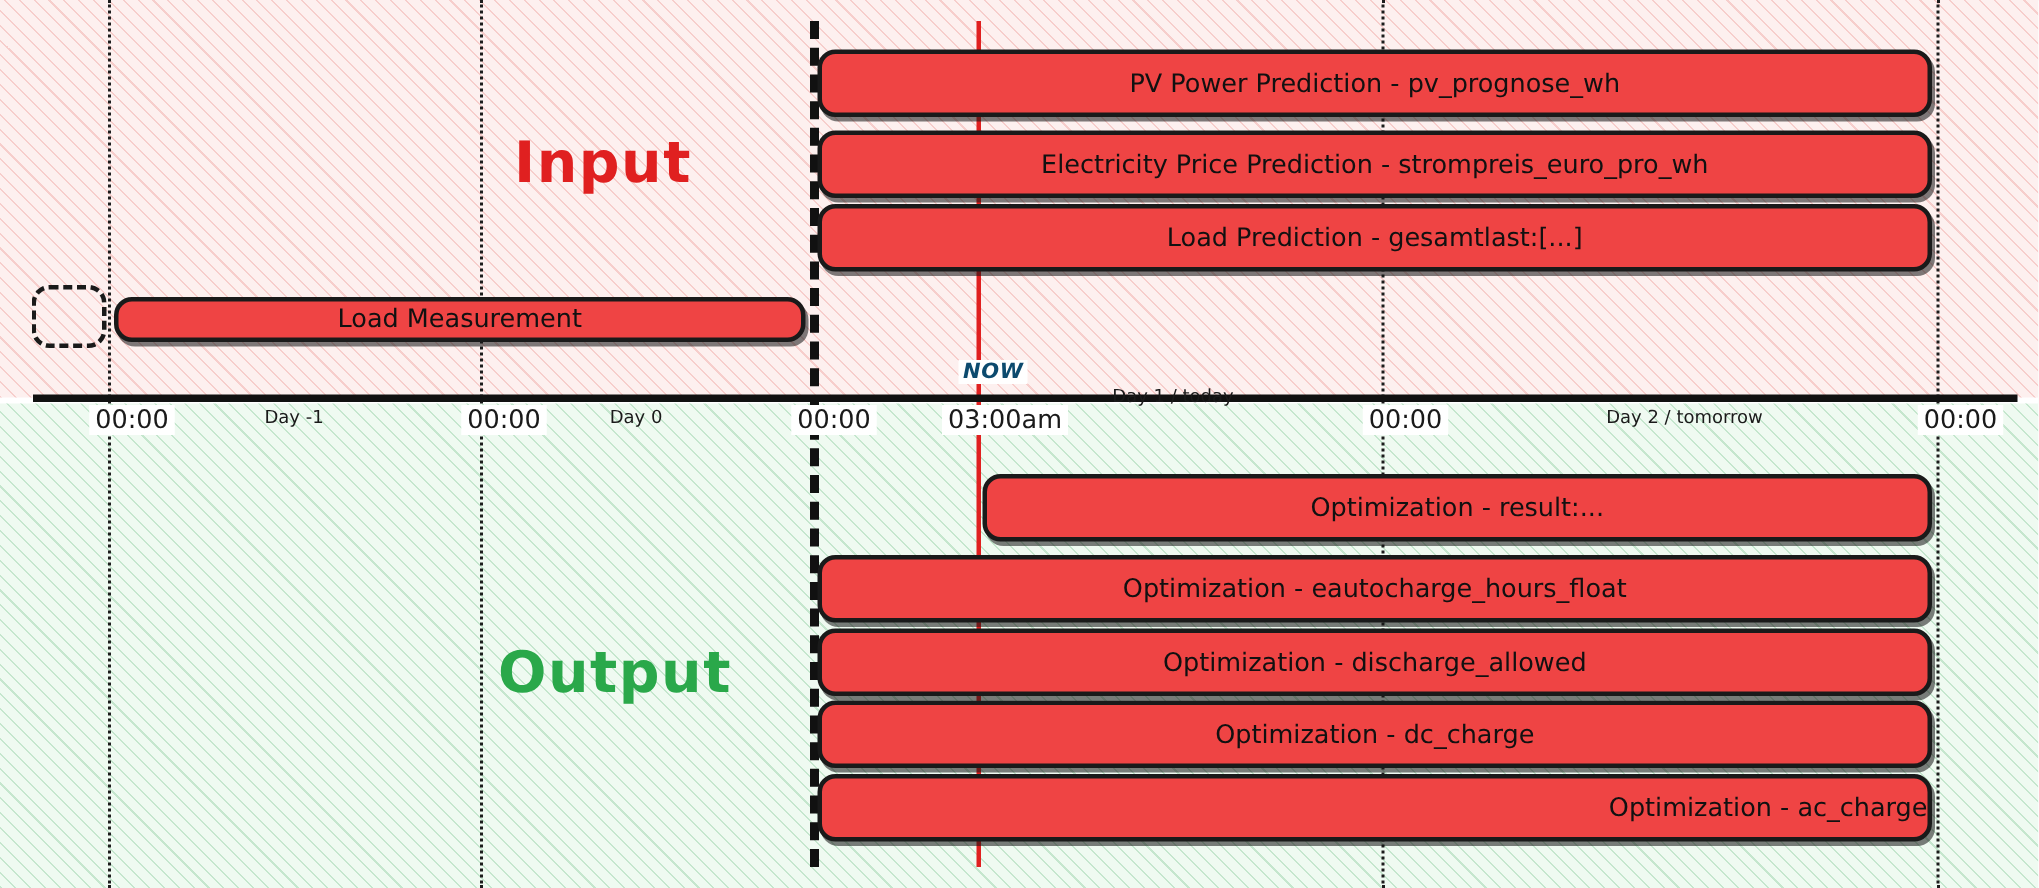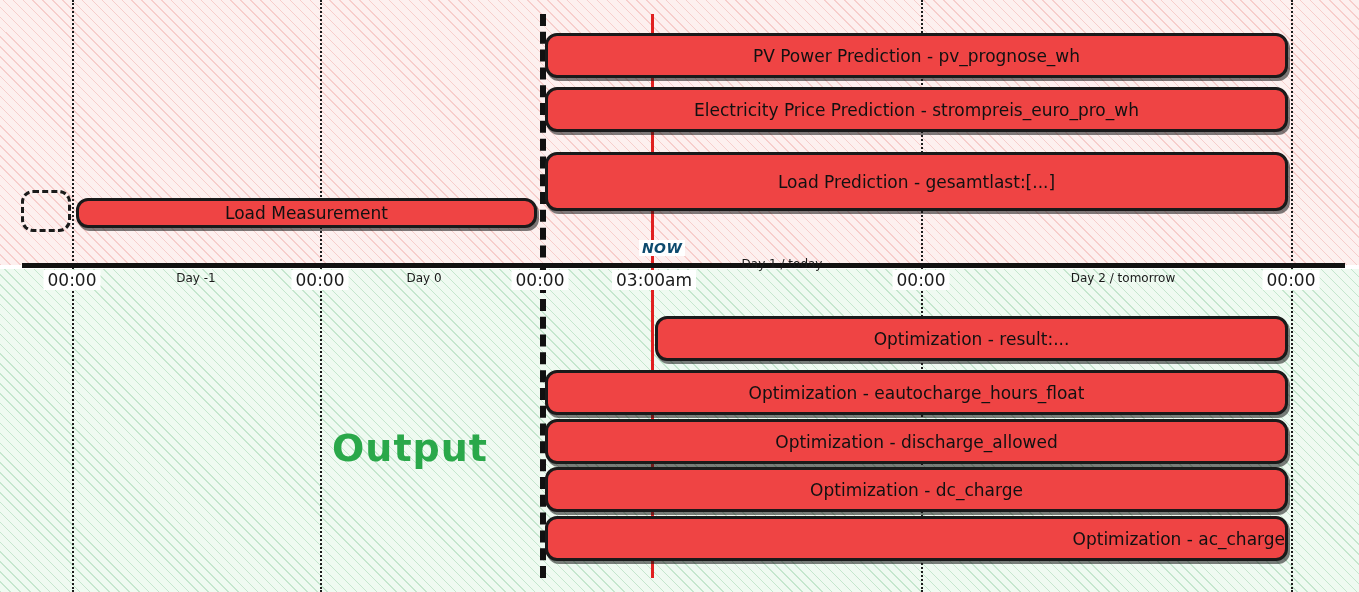--- a/index.html
+++ b/index.html
@@ -106,20 +106,21 @@
     z-index: 9;
     font-family: "DejaVu Sans", sans-serif;
     font-size: 17px;
     color: #1a1a1a;
     white-space: nowrap;
     transform: translateX(-50%);
   }
   .axis-label.tick {
     background: #ffffff;
     padding: 0 4px;
+    margin-left: 16px;
   }
   .axis-label.daytag {
     font-size: 12px;
   }
 
   
   .pill {
     position: absolute;
     box-sizing: border-box;
     background: #ef4444;
@@ -180,33 +181,34 @@
       <div class="axis-label tick" style="left: 540px; top: 270px;">00:00</div>
       <div class="axis-label tick" style="left: 654px; top: 270px;">03:00am</div>
       <div class="axis-label tick" style="left: 921px; top: 270px;">00:00</div>
       <div class="axis-label tick" style="left: 1291px; top: 270px;">00:00</div>
       <div class="axis-label daytag" style="left: 196px; top: 271px;">Day -1</div>
       <div class="axis-label daytag" style="left: 424px; top: 271px;">Day 0</div>
       <div class="axis-label daytag" style="left: 782px; top: 257px;">Day 1 / today</div>
       <div class="axis-label daytag" style="left: 1123px; top: 271px;">Day 2 / tomorrow</div>
     </div>
 
+  <div id="caption-input" class="section-caption" style="left: 402px; top: 108px; color: rgb(224, 32, 32);">Input</div>
   <div id="caption-output" class="section-caption" style="left: 410px; top: 448px; color: rgb(42, 168, 74);">Output</div>
 
   <div id="boxes">
       <div class="pill ghost" style="left: 21px; top: 190px; width: 50px; height: 42px;">
         <span></span>
       </div>
       <div class="pill" style="left: 545px; top: 33px; width: 743px; height: 45px;">
         <span>PV Power Prediction - pv_prognose_wh</span>
       </div>
       <div class="pill" style="left: 545px; top: 87px; width: 743px; height: 45px;">
         <span>Electricity Price Prediction - strompreis_euro_pro_wh</span>
       </div>
-      <div class="pill" style="left: 545px; top: 136px; width: 743px; height: 59px; margin-top: 16px;">
+      <div class="pill" style="left: 545px; top: 136px; width: 743px; height: 45px;">
         <span>Load Prediction - gesamtlast:[...]</span>
       </div>
       <div class="pill" style="left: 76px; top: 198px; width: 461px; height: 30px;">
         <span>Load Measurement</span>
       </div>
       <div class="pill" style="left: 655px; top: 316px; width: 633px; height: 45px;">
         <span>Optimization - result:...</span>
       </div>
       <div class="pill" style="left: 545px; top: 370px; width: 743px; height: 45px;">
         <span>Optimization - eautocharge_hours_float</span>

